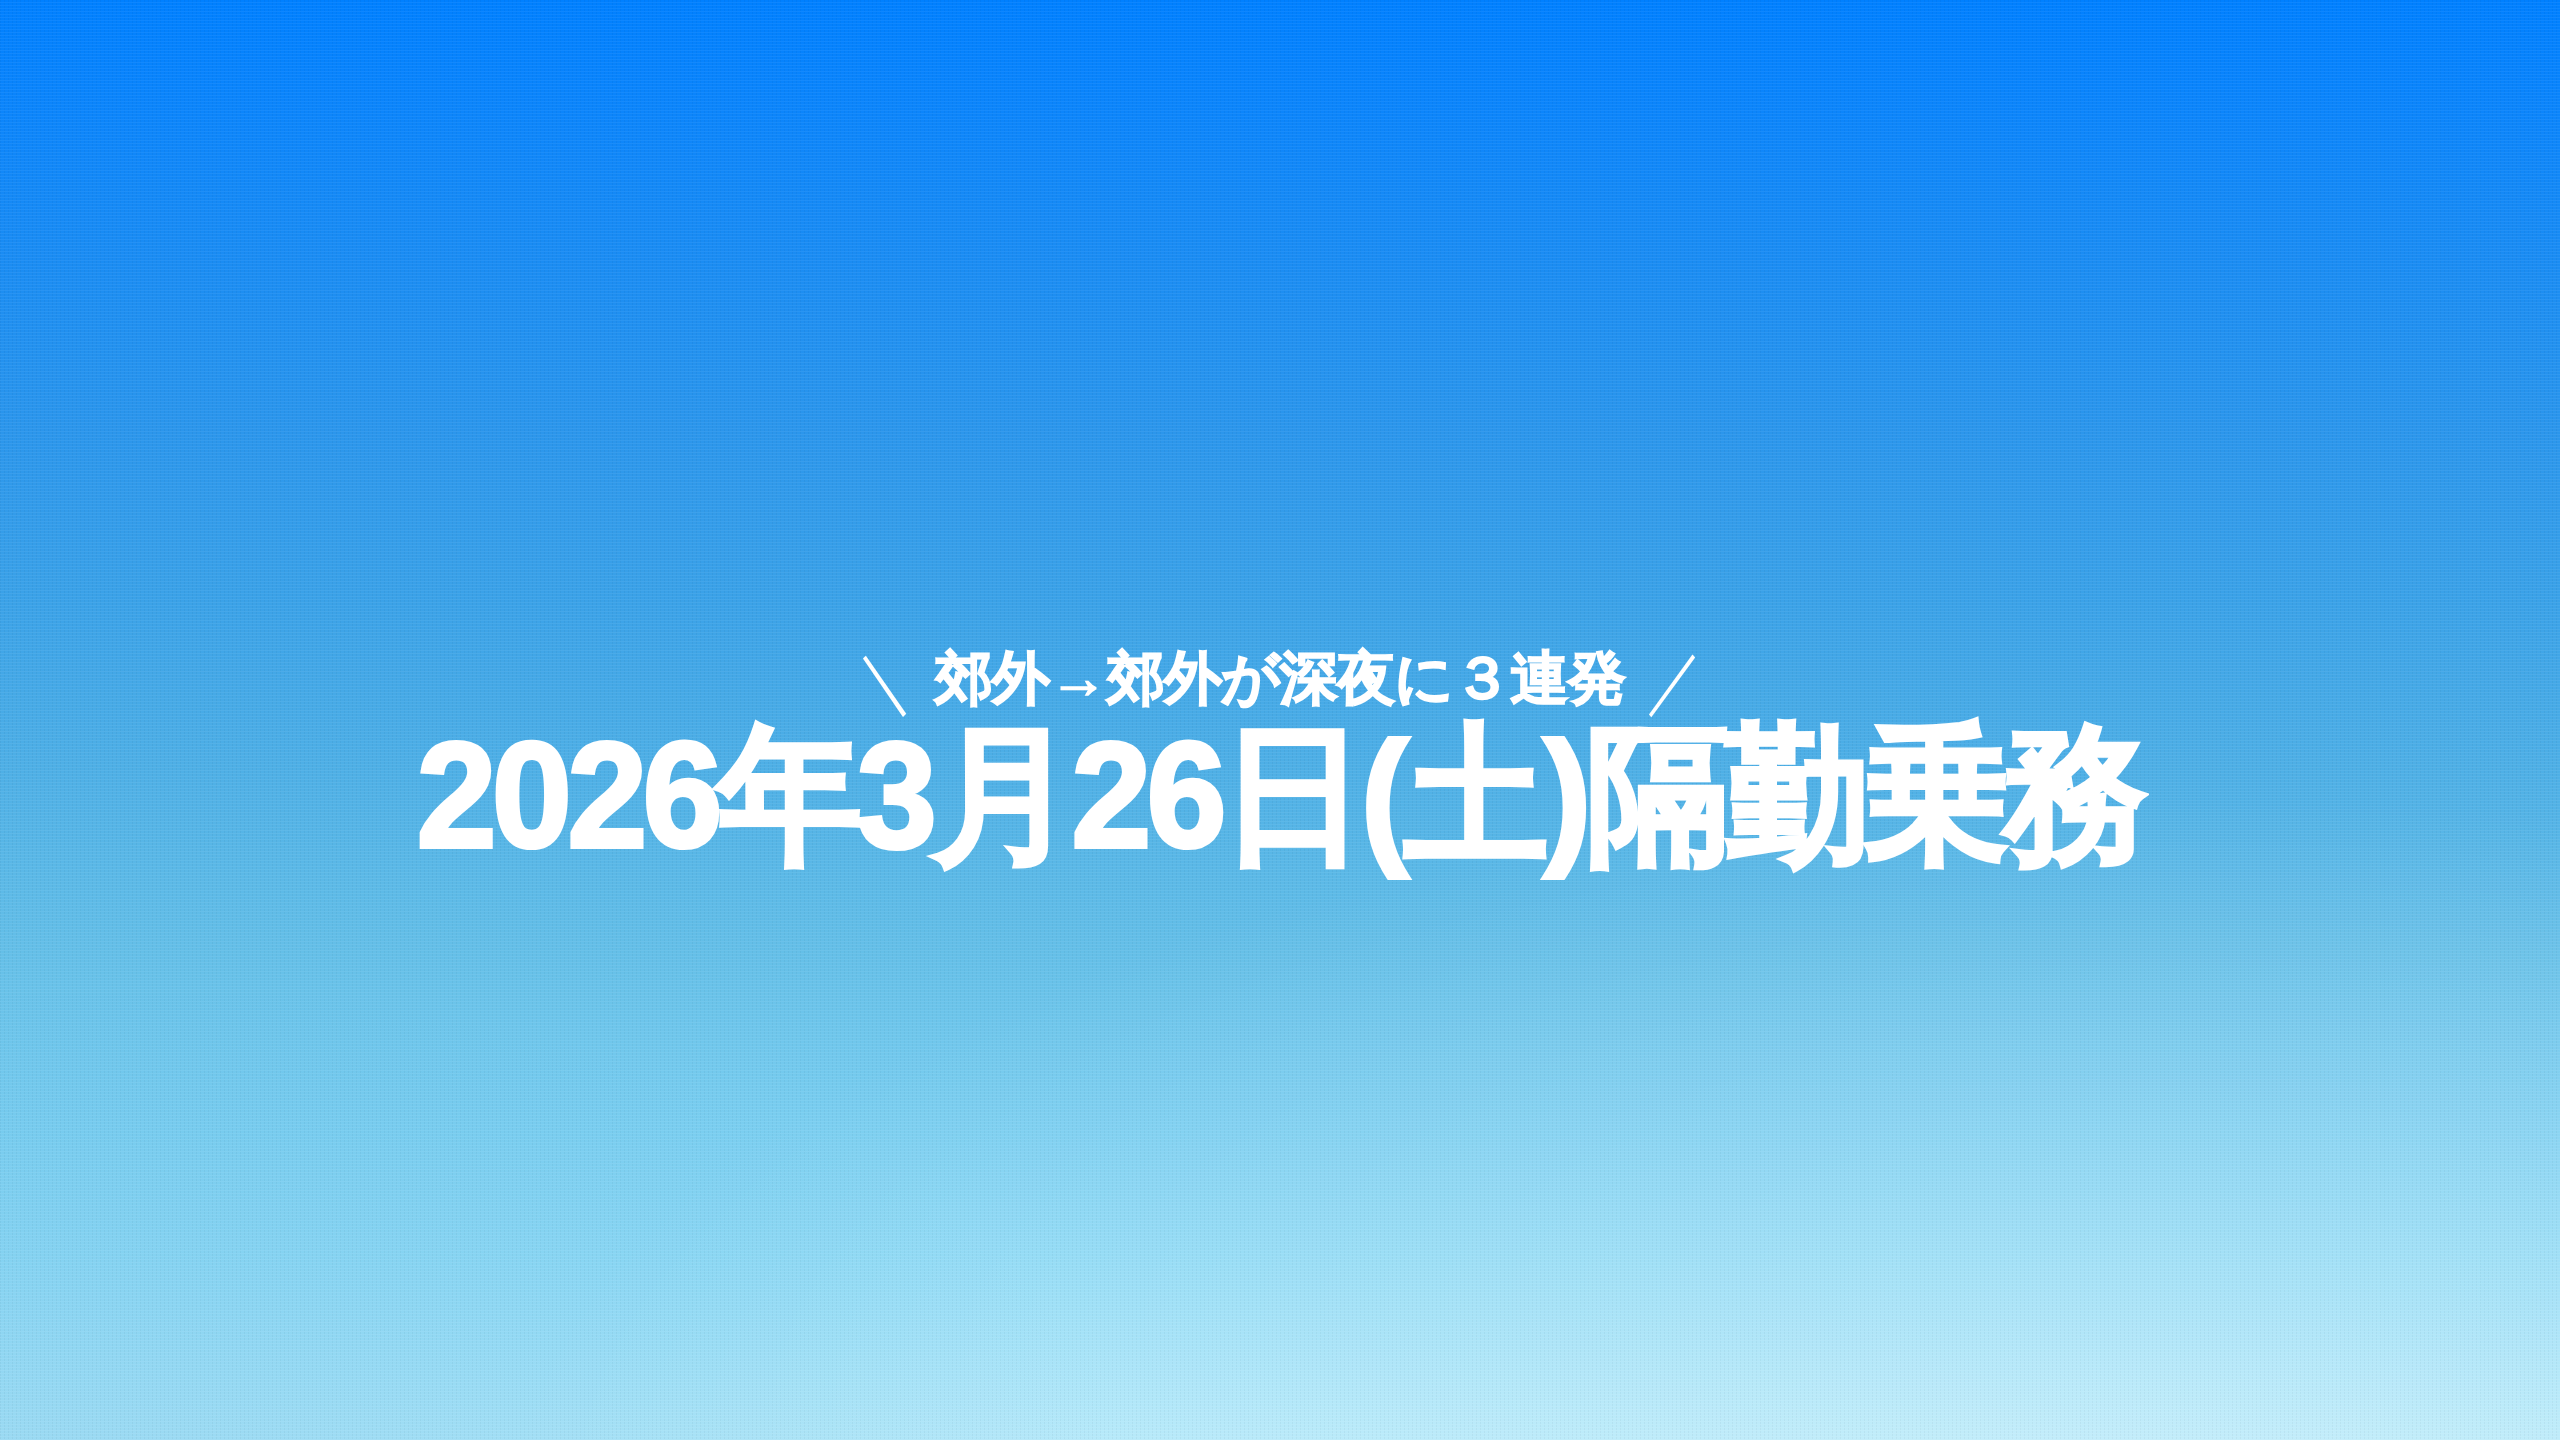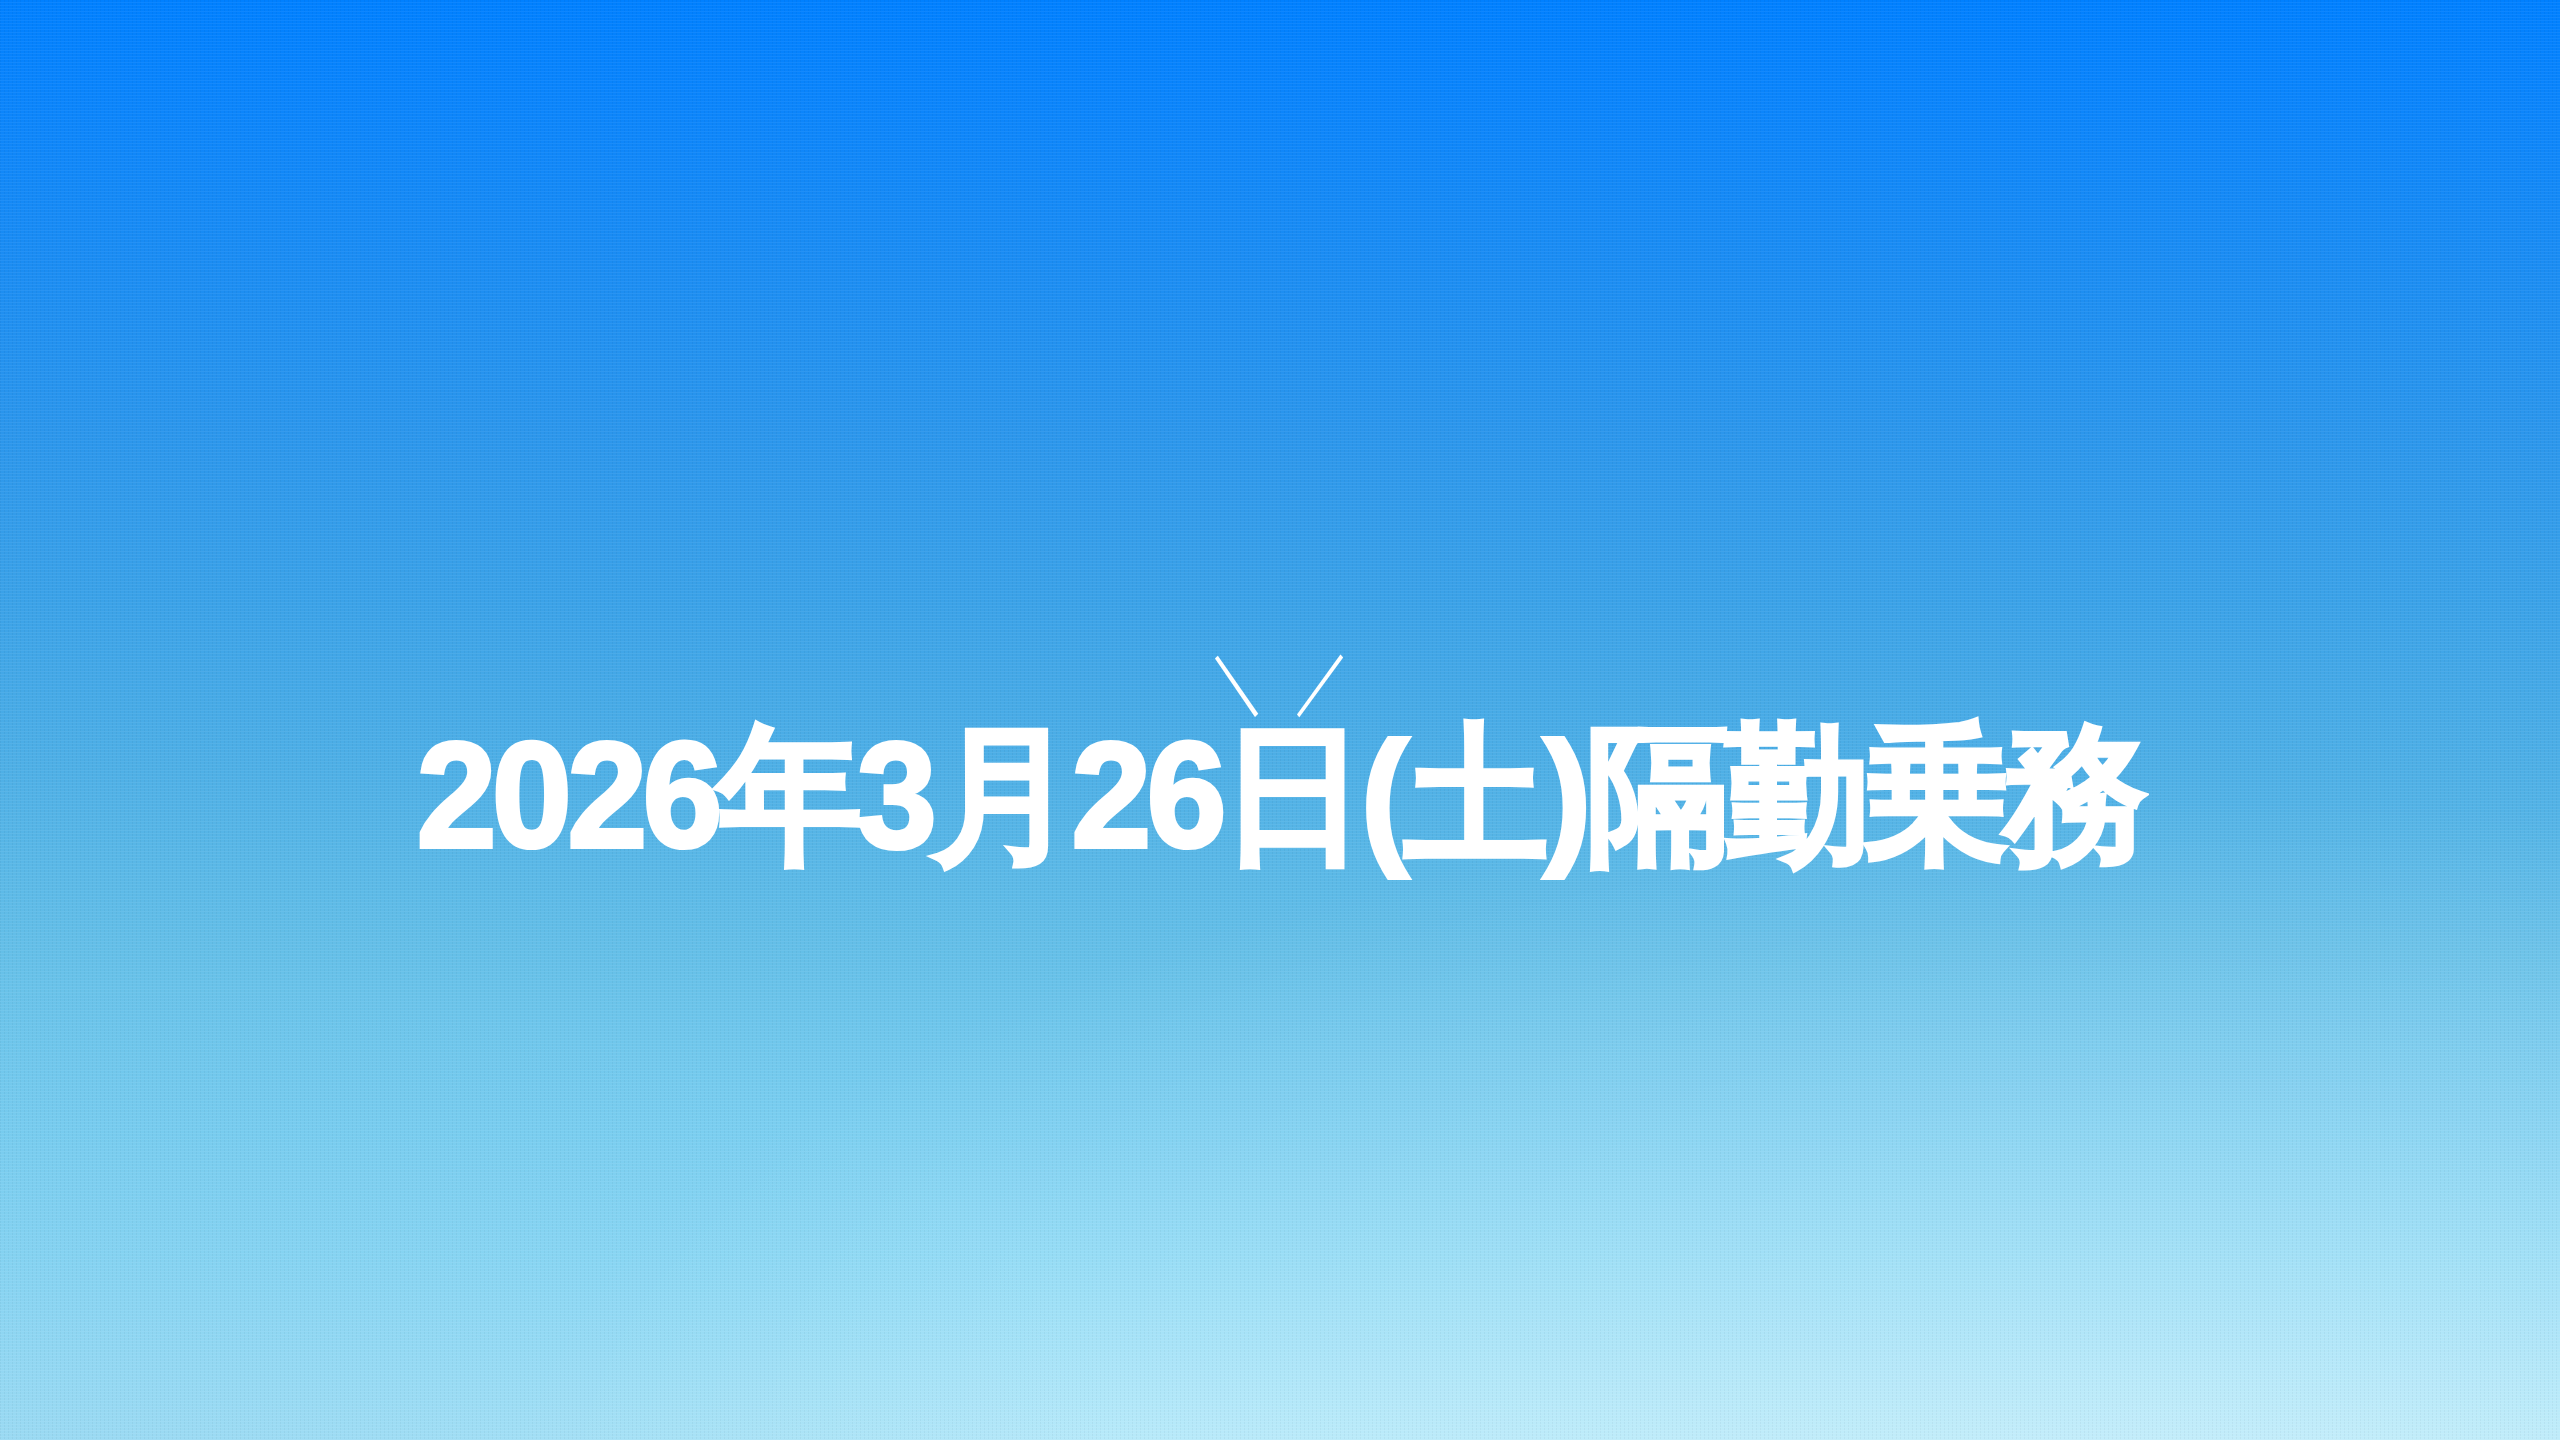--- a/index.html
+++ b/index.html
@@ -163,19 +163,20 @@
 <div class="eyecatch">
 
   <div class="shade-bl"></div>
   <div class="glow-br"></div>
   <div class="grain"></div>
 
   <div class="text-stack">
 
     <div class="kicker">
       <span class="kicker-slash left">＼</span>
+      <span class="kicker-text">郊外→郊外が深夜に３連発</span>
       <span class="kicker-slash right">／</span>
     </div>
 
     <h1 class="headline">2026年3月26日(土)隔勤乗務</h1>
 
   </div>
 </div>
 
 </body></html>

